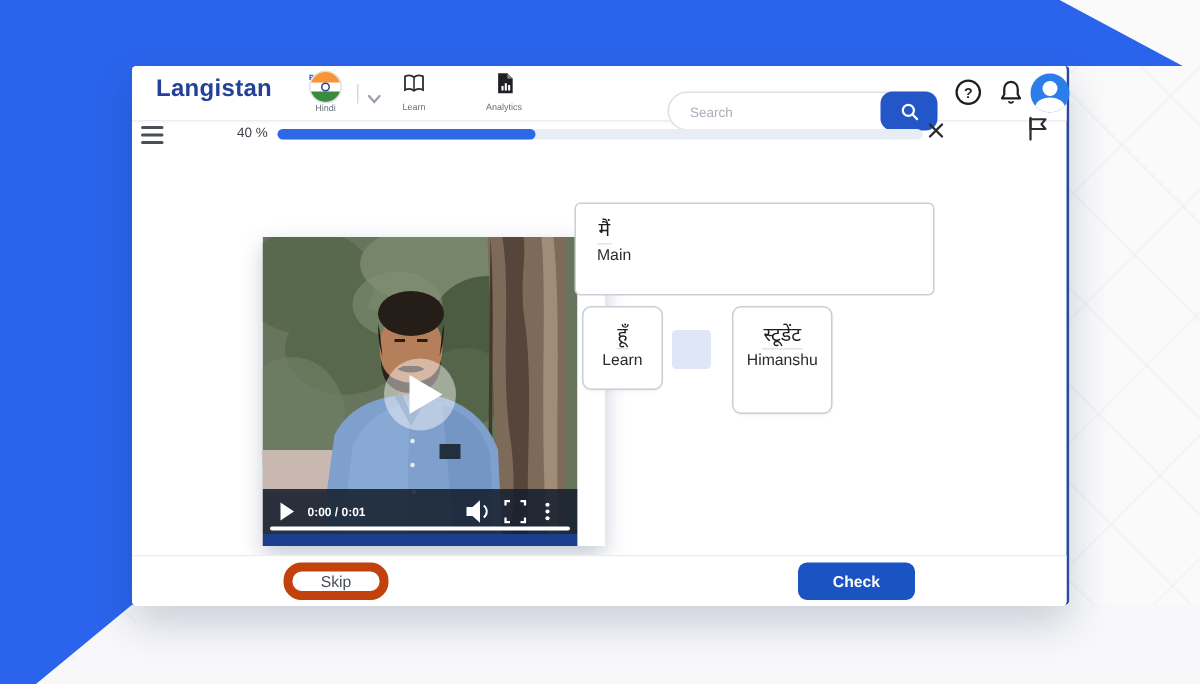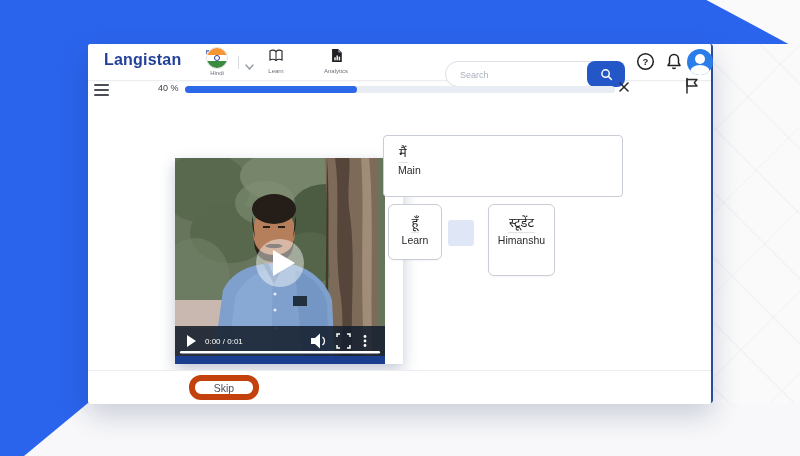--- a/index.html
+++ b/index.html
@@ -60,21 +60,21 @@
   .plabel{position:absolute;left:70px;top:39px;font-size:9px;font-weight:400;color:#3a3f46;}
   .ptrack{position:absolute;left:97px;top:42px;width:430px;height:7px;border-radius:4px;background:#e8ecf3;}
   .pfill{height:7px;border-radius:4px;background:#2d68e8;width:40%;}
   .closex{position:absolute;left:529px;top:36px;width:14px;height:14px;cursor:pointer;}
   .rflag{position:absolute;left:596px;top:33px;width:16px;height:17px;cursor:pointer;}
 
   .question{position:absolute;left:76px;top:58px;font-size:12px;font-weight:700;color:#27517e;letter-spacing:0.2px;}
 
   
   .video{position:absolute;left:87px;top:114px;width:228px;height:206px;border-radius:0;overflow:hidden;
-         box-shadow:0 6px 14px rgba(20,40,90,0.25);cursor:pointer;}
+         box-shadow:0 6px 14px rgba(20,40,90,0.25);cursor:pointer;font-weight:bold;}
 
   
   .answerbox{position:absolute;left:295px;top:91px;width:240px;height:62px;border:1px solid #c9cdd6;
              border-radius:4px;box-sizing:border-box;background:#fff;}
   .placed{position:absolute;left:14px;top:7px;cursor:pointer;}
   .word-hi{display:inline-block;font-size:13px;color:#1d1d1f;border-bottom:1px solid #e3e3e3;padding:0 1px 1px 1px;
            font-family:"DejaVu Sans","Liberation Sans",sans-serif;}
   .word-en{font-size:10.5px;color:#2b2b2b;margin-top:1px;}
   .card{position:absolute;background:#fff;border:1px solid #c9cdd6;border-radius:6px;box-sizing:border-box;
         text-align:center;cursor:pointer;box-shadow:0 1px 2px rgba(0,0,0,0.04);}
@@ -273,16 +273,17 @@
     <div class="slot"></div>
     <div class="card card-student">
       <div class="inner">
         <div class="word-hi">स्टूडेंट</div>
         <div class="word-en">Himanshu</div>
       </div>
     </div>
 
     <div class="footer">
       <button class="skipbtn">Skip</button>
+      <button class="checkbtn">Check</button>
     </div>
 
   </div>
 </div>
 
 </body></html>

